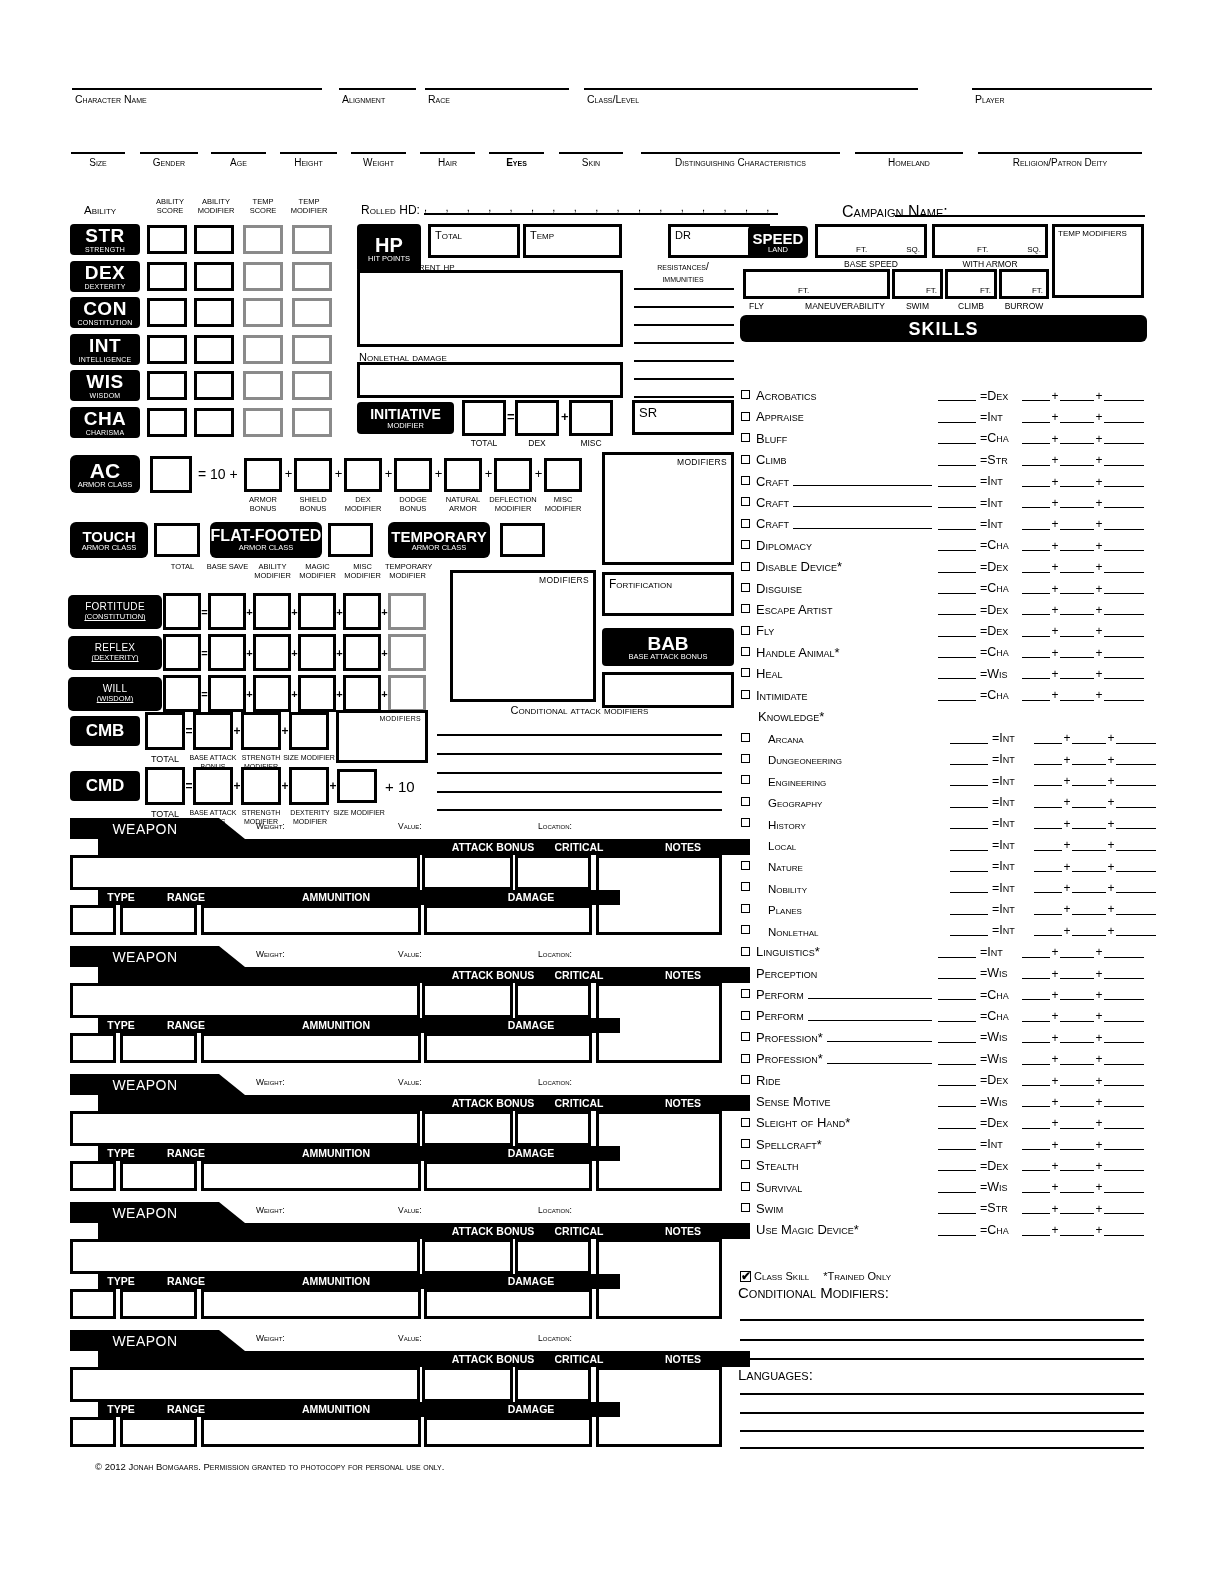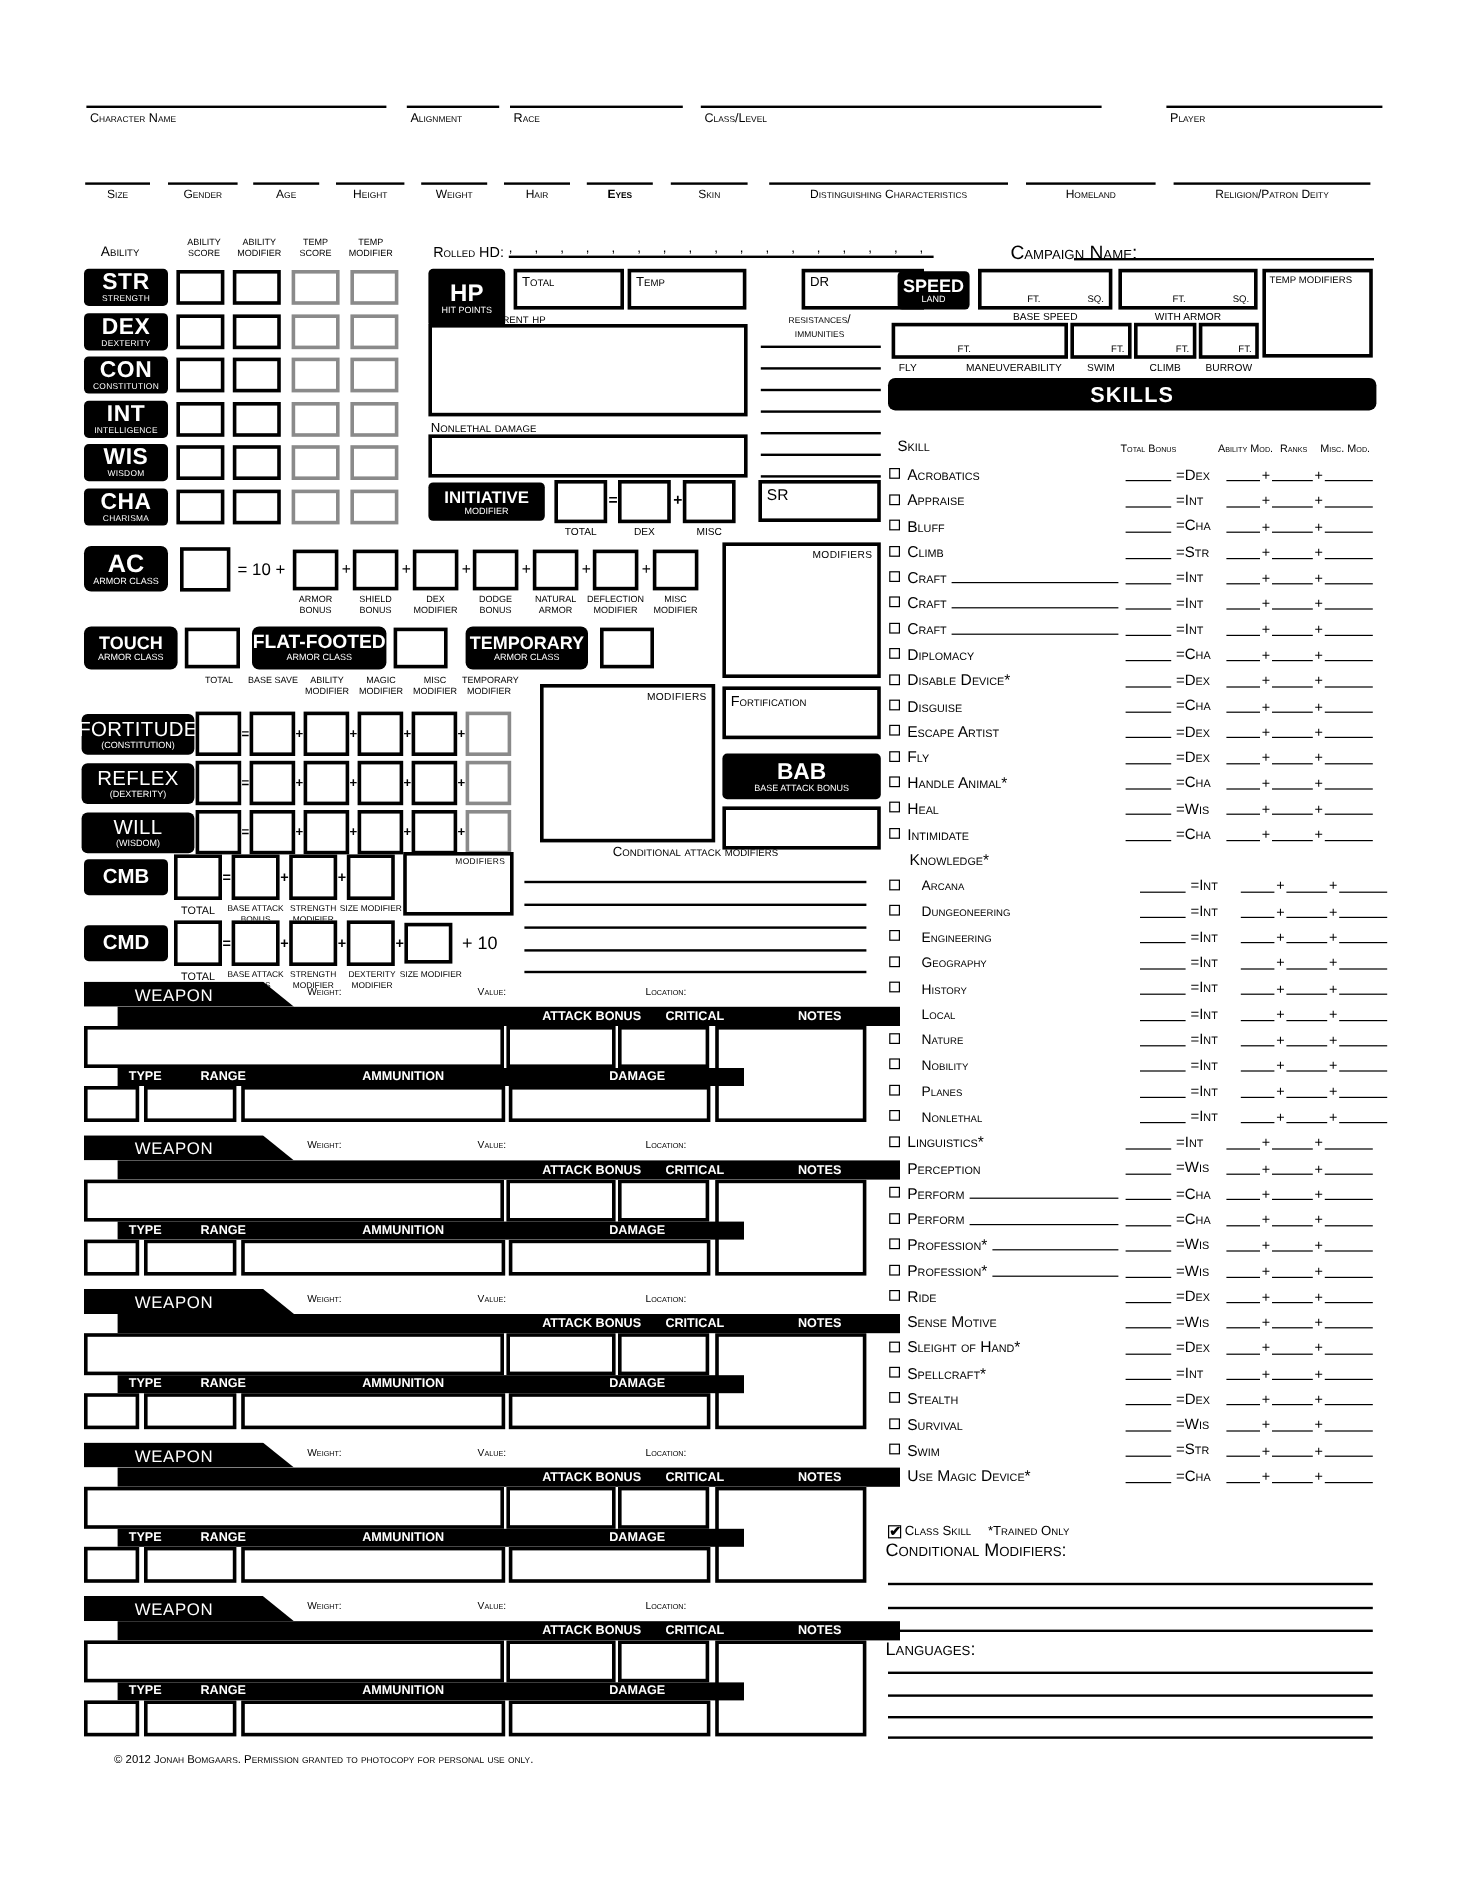--- a/index.html
+++ b/index.html
@@ -44,22 +44,22 @@
   .sblank { border-bottom:1.5px solid #000; margin-bottom:2px; flex:none; }
   .st { width:38px; margin-right:4px; } .sm { width:28px; } .srk { width:34px; } .sms { width:40px; }
   .seq { width:42px; font-size:12.5px; white-space:nowrap; flex:none; line-height:1.1; }
   .seq .abil { font-variant:small-caps; }
   .splus { width:10px; text-align:center; font-size:12px; flex:none; line-height:1.2; }
   .skh { position:absolute; font-variant:small-caps; line-height:1.05; }
   
   .savrows { position:absolute; left:68px; top:593px; }
   .savrow { display:flex; align-items:center; height:37px; margin-bottom:4px; }
   .savpill { width:94px; height:34px; background:#000; color:#fff; border-radius:5px; display:flex; flex-direction:column; align-items:center; justify-content:center; line-height:1; margin-right:1px; flex:none; }
-  .sv-nm { font-size:17px; text-transform:uppercase; letter-spacing:.3px; }
-  .sv-sub { font-size:7.5px; text-transform:uppercase; margin-top:1px; }
+  .sv-nm { font-size:10px; text-transform:uppercase; letter-spacing:.3px; }
+  .sv-sub { font-size:7.5px; text-transform:uppercase; margin-top:1px;text-decoration:underline; }
   .svbox { width:38px; height:37px; border:3px solid #000; background:#fff; flex:none; }
   .svbox.gb { border-color:#8a8a8a; }
   .svsep { width:7px; text-align:center; font-size:11px; font-weight:bold; flex:none; }
   .savhead { position:absolute; top:562px; width:45px; font-size:7.5px; text-align:center; text-transform:uppercase; line-height:1.2; }
   .aclab { position:absolute; top:495px; width:50px; font-size:7.5px; text-align:center; text-transform:uppercase; line-height:1.2; }
   
   .cmrow { position:absolute; left:70px; display:flex; align-items:center; }
   .cmpill { width:70px; height:30px; background:#000; color:#fff; border-radius:4px; display:flex; align-items:center; justify-content:center; font-size:17px; font-weight:bold; margin-right:5px; flex:none; }
   .cmbox { width:40px; height:38px; border:3px solid #000; background:#fff; flex:none; }
   .cmsep { width:8px; text-align:center; font-size:12px; font-weight:bold; flex:none; }
@@ -252,27 +252,20 @@
   <div class="bx" style="left:999px;top:269px;width:50px;height:30px;">
       <span class="t uc" style="right:3px;bottom:1px;font-size:8px;">ft.</span>
     </div>
   <div class="t uc" style="left:749px;top:301px;font-size:8.5px;">Fly</div>
   <div class="t uc ctr" style="left:795px;top:301px;width:100px;font-size:8.5px;">Maneuverability</div>
   <div class="t uc ctr" style="left:892px;top:301px;width:51px;font-size:8.5px;">Swim</div>
   <div class="t uc ctr" style="left:945px;top:301px;width:52px;font-size:8.5px;">Climb</div>
   <div class="t uc ctr" style="left:999px;top:301px;width:50px;font-size:8.5px;">Burrow</div>
 
   <div class="blk r6 uc" style="left:740px;top:315px;width:407px;height:27px;font-size:18px;font-weight:bold;letter-spacing:1px;">Skills</div>
-  <div class="abs" style="left:740px;top:346px;width:404px;height:34px;">
-    <span class="skh" style="left:8px;bottom:1px;font-size:12.5px;">Skill</span>
-    <span class="skh ctr" style="left:192px;bottom:1px;width:50px;font-size:9px;">Total Bonus</span>
-    <span class="skh ctr" style="left:273px;bottom:1px;width:50px;font-size:9px;">Ability Mod.</span>
-    <span class="skh ctr" style="left:318px;bottom:1px;width:40px;font-size:9px;">Ranks</span>
-    <span class="skh ctr" style="left:358px;bottom:1px;width:46px;font-size:9px;">Misc. Mod.</span>
-  </div>
 
   <div class="skrows">
 
       <div class="srow">
         <span class="scb"></span>
 
         <span class="narea">
           <span class="sname">Acrobatics</span>
 
         </span>

